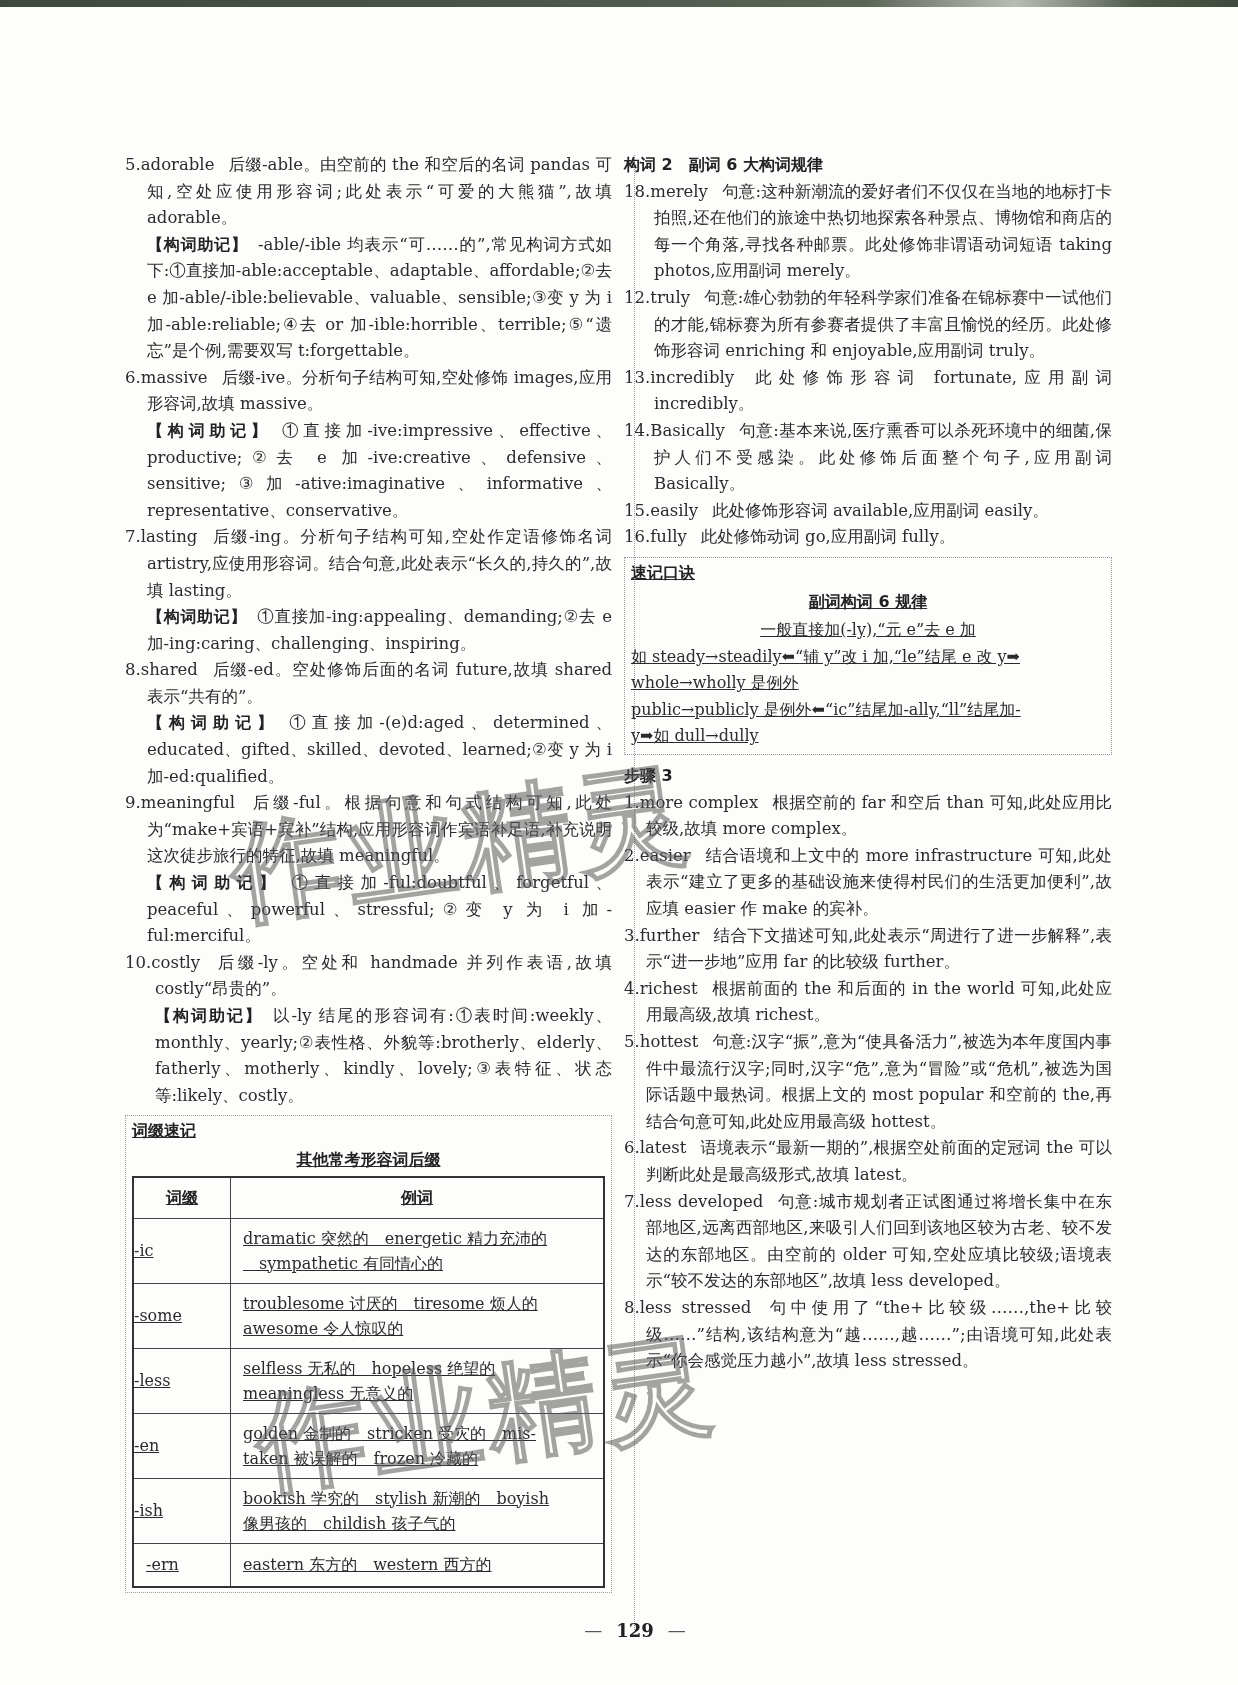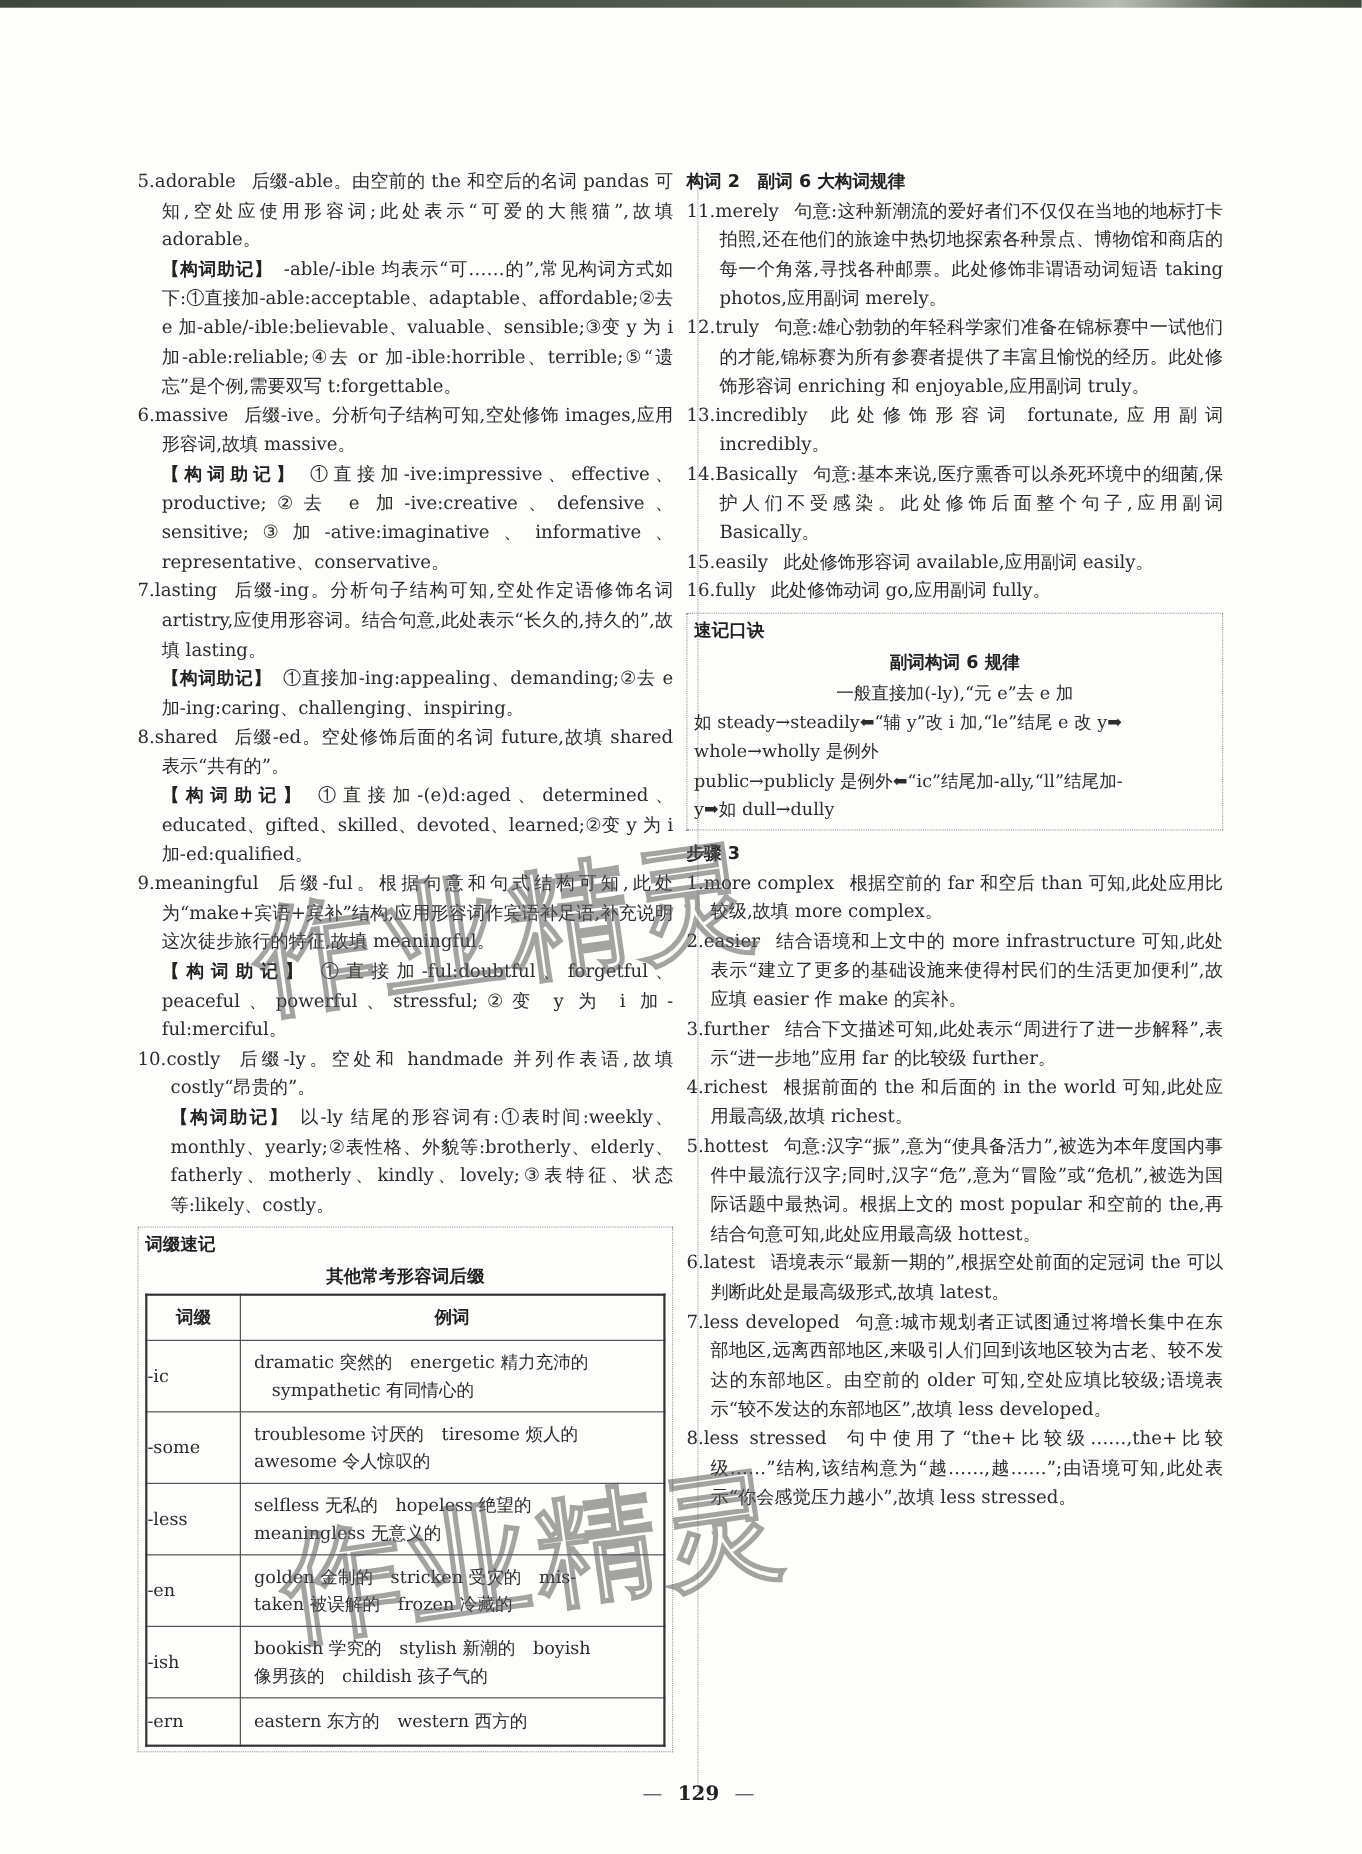--- a/index.html
+++ b/index.html
@@ -30,21 +30,21 @@
   .memo { padding-left:22px; text-align:justify; }
   .memo .tag {
     font-family:"DejaVu Sans","Liberation Sans",sans-serif; font-weight:bold;
     font-size:16px; color:#222; margin-right:10px;
   }
   .section-title {
     font-family:"DejaVu Sans","Liberation Sans",sans-serif; font-weight:bold;
     font-size:16px; color:#222;
   }
   .box {
-    border:1.5px dotted #9a9a9a; padding:2px 6px 4px 6px; margin:6px 0 4px 0;
+    border:1.5px dotted #9a9a9a; padding:2px 6px 4px 6px; margin:6px 0 4px 0;text-decoration:underline;
   }
   .box-title {
     font-family:"DejaVu Sans","Liberation Sans",sans-serif; font-weight:bold; font-size:16px; color:#222;
   }
   .box-sub {
     text-align:center; font-family:"DejaVu Sans","Liberation Sans",sans-serif;
     font-weight:bold; font-size:16px; color:#222; margin:2px 0;
   }
   .rhyme { font-size:16px; line-height:26.6px; }
   .rhyme.center { text-align:center; }
@@ -52,21 +52,21 @@
     width:100%; border-collapse:collapse; border:2px solid #333;
     font-size:16px; line-height:25px;
   }
   table.suffix th {
     font-family:"DejaVu Sans","Liberation Sans",sans-serif; font-weight:bold;
     font-size:16px; height:38px; border:1.2px solid #444; color:#222;
   }
   table.suffix td { border:1.2px solid #444; padding:4px 8px; height:56px; }
   table.suffix td.sfx { width:84px; text-align:left; padding:0; }
   table.suffix td.ex { padding-left:12px;margin-top:16px; }
-  table.suffix tr.short td { height:34px; }
+  table.suffix tr.short td { height:34px;padding-left:12px; }
   .pagenum {
     position:absolute; left:16px; width:1238px; top:1620px; text-align:center;
     font-family:"DejaVu Serif","Liberation Serif",serif; font-weight:bold; font-size:18px; color:#222;
   }
   .pagenum .dash { font-weight:normal; color:#555; margin:0 14px; }
   .watermark {
     position:absolute; font-family:"DejaVu Sans","Liberation Sans",sans-serif; font-weight:bold;
     font-size:110px; color:transparent; -webkit-text-stroke:1.2px rgba(90,90,90,0.55);
     transform:rotate(-8deg); letter-spacing:6px; pointer-events:none; white-space:nowrap;
   }
@@ -190,21 +190,21 @@
       </table>
   </div>
 </div>
 
 <div class="divider"></div>
 
 <div class="col right">
   <div class="section-title">构词 2　副词 6 大构词规律</div>
 
   <div class="item hang2">
-    <span>11.</span><span class="ans">merely</span><span>句意:这种新潮流的爱好者们不仅仅在当地的地标打卡拍照,还在他们的旅途中热切地探索各种景点、博物馆和商店的每一个角落,寻找各种邮票。此处修饰非谓语动词短语 taking photos,应用副词 merely。</span>
+    <span>18.</span><span class="ans">merely</span><span>句意:这种新潮流的爱好者们不仅仅在当地的地标打卡拍照,还在他们的旅途中热切地探索各种景点、博物馆和商店的每一个角落,寻找各种邮票。此处修饰非谓语动词短语 taking photos,应用副词 merely。</span>
   </div>
   <div class="item hang2">
     <span>12.</span><span class="ans">truly</span><span>句意:雄心勃勃的年轻科学家们准备在锦标赛中一试他们的才能,锦标赛为所有参赛者提供了丰富且愉悦的经历。此处修饰形容词 enriching 和 enjoyable,应用副词 truly。</span>
   </div>
   <div class="item hang2">
     <span>13.</span><span class="ans">incredibly</span><span>此处修饰形容词 fortunate,应用副词 incredibly。</span>
   </div>
   <div class="item hang2">
     <span>14.</span><span class="ans">Basically</span><span>句意:基本来说,医疗熏香可以杀死环境中的细菌,保护人们不受感染。此处修饰后面整个句子,应用副词 Basically。</span>
   </div>

